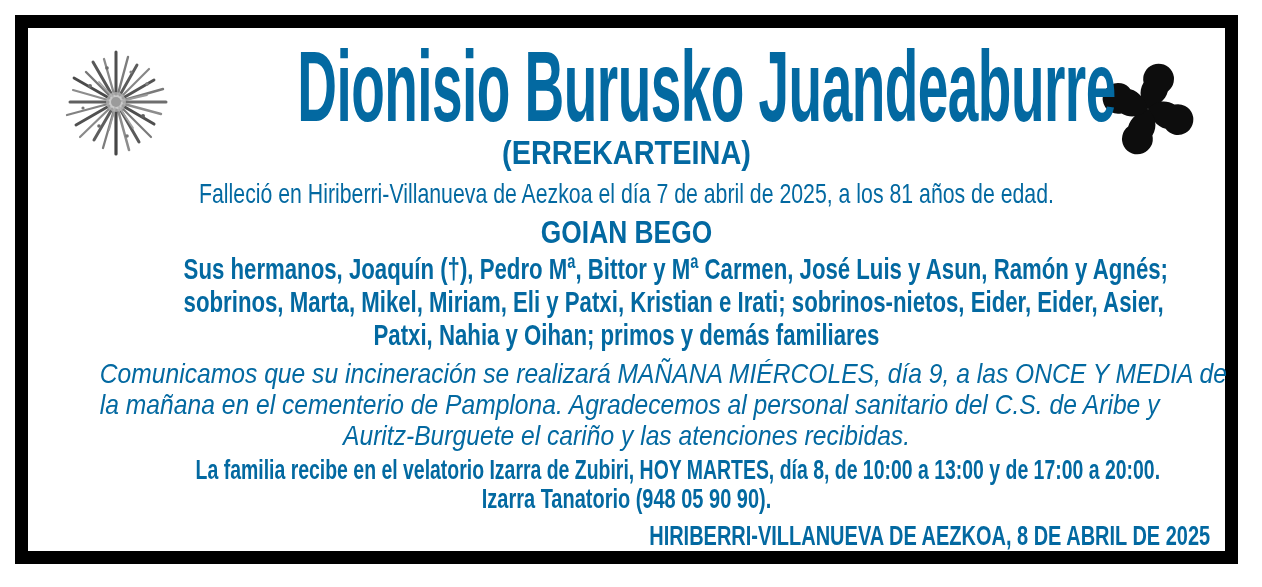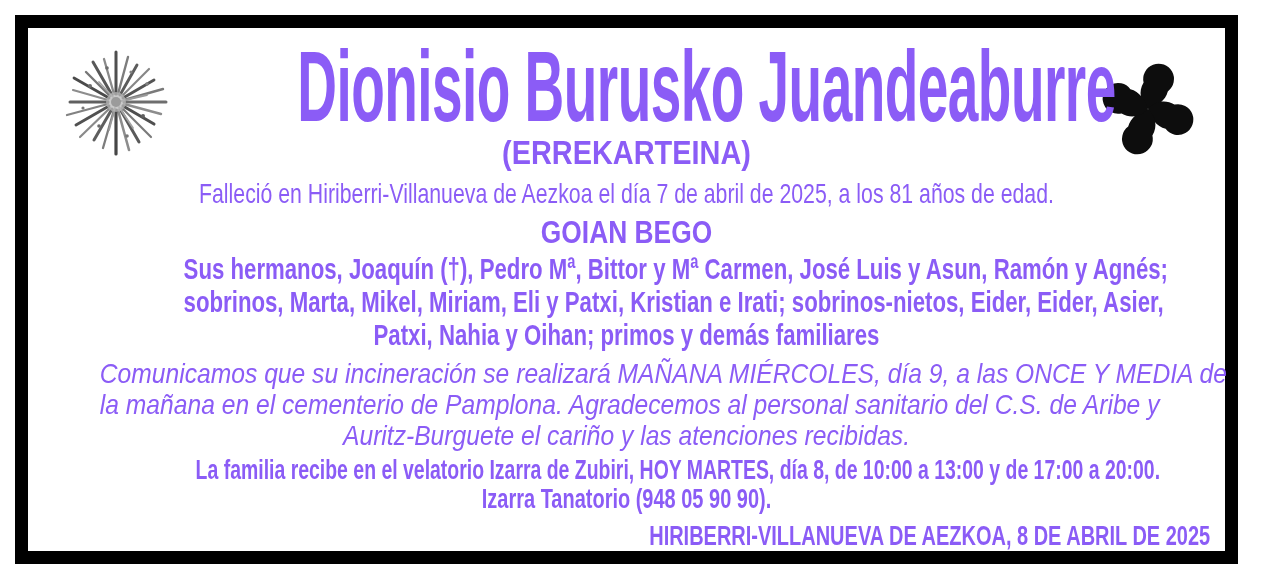--- a/index.html
+++ b/index.html
@@ -1,21 +1,21 @@
 <!DOCTYPE html>
 <html><head>
 <meta charset="utf-8">
 <style>
   html,body{margin:0;padding:0;background:#ffffff;}
   .page{
     position:relative;
     width:1262px;height:587px;
     background:#ffffff;
     font-family:"Liberation Sans","DejaVu Sans",sans-serif;
-    color:#8b5cf6;
+    color:#0369a1;
     overflow:hidden;
   }
   .frame{
     position:absolute;
     left:15px;top:15px;
     width:1197px;height:523px;      
     border:13px solid #000000;
     background:#ffffff;
   }
   .line{

